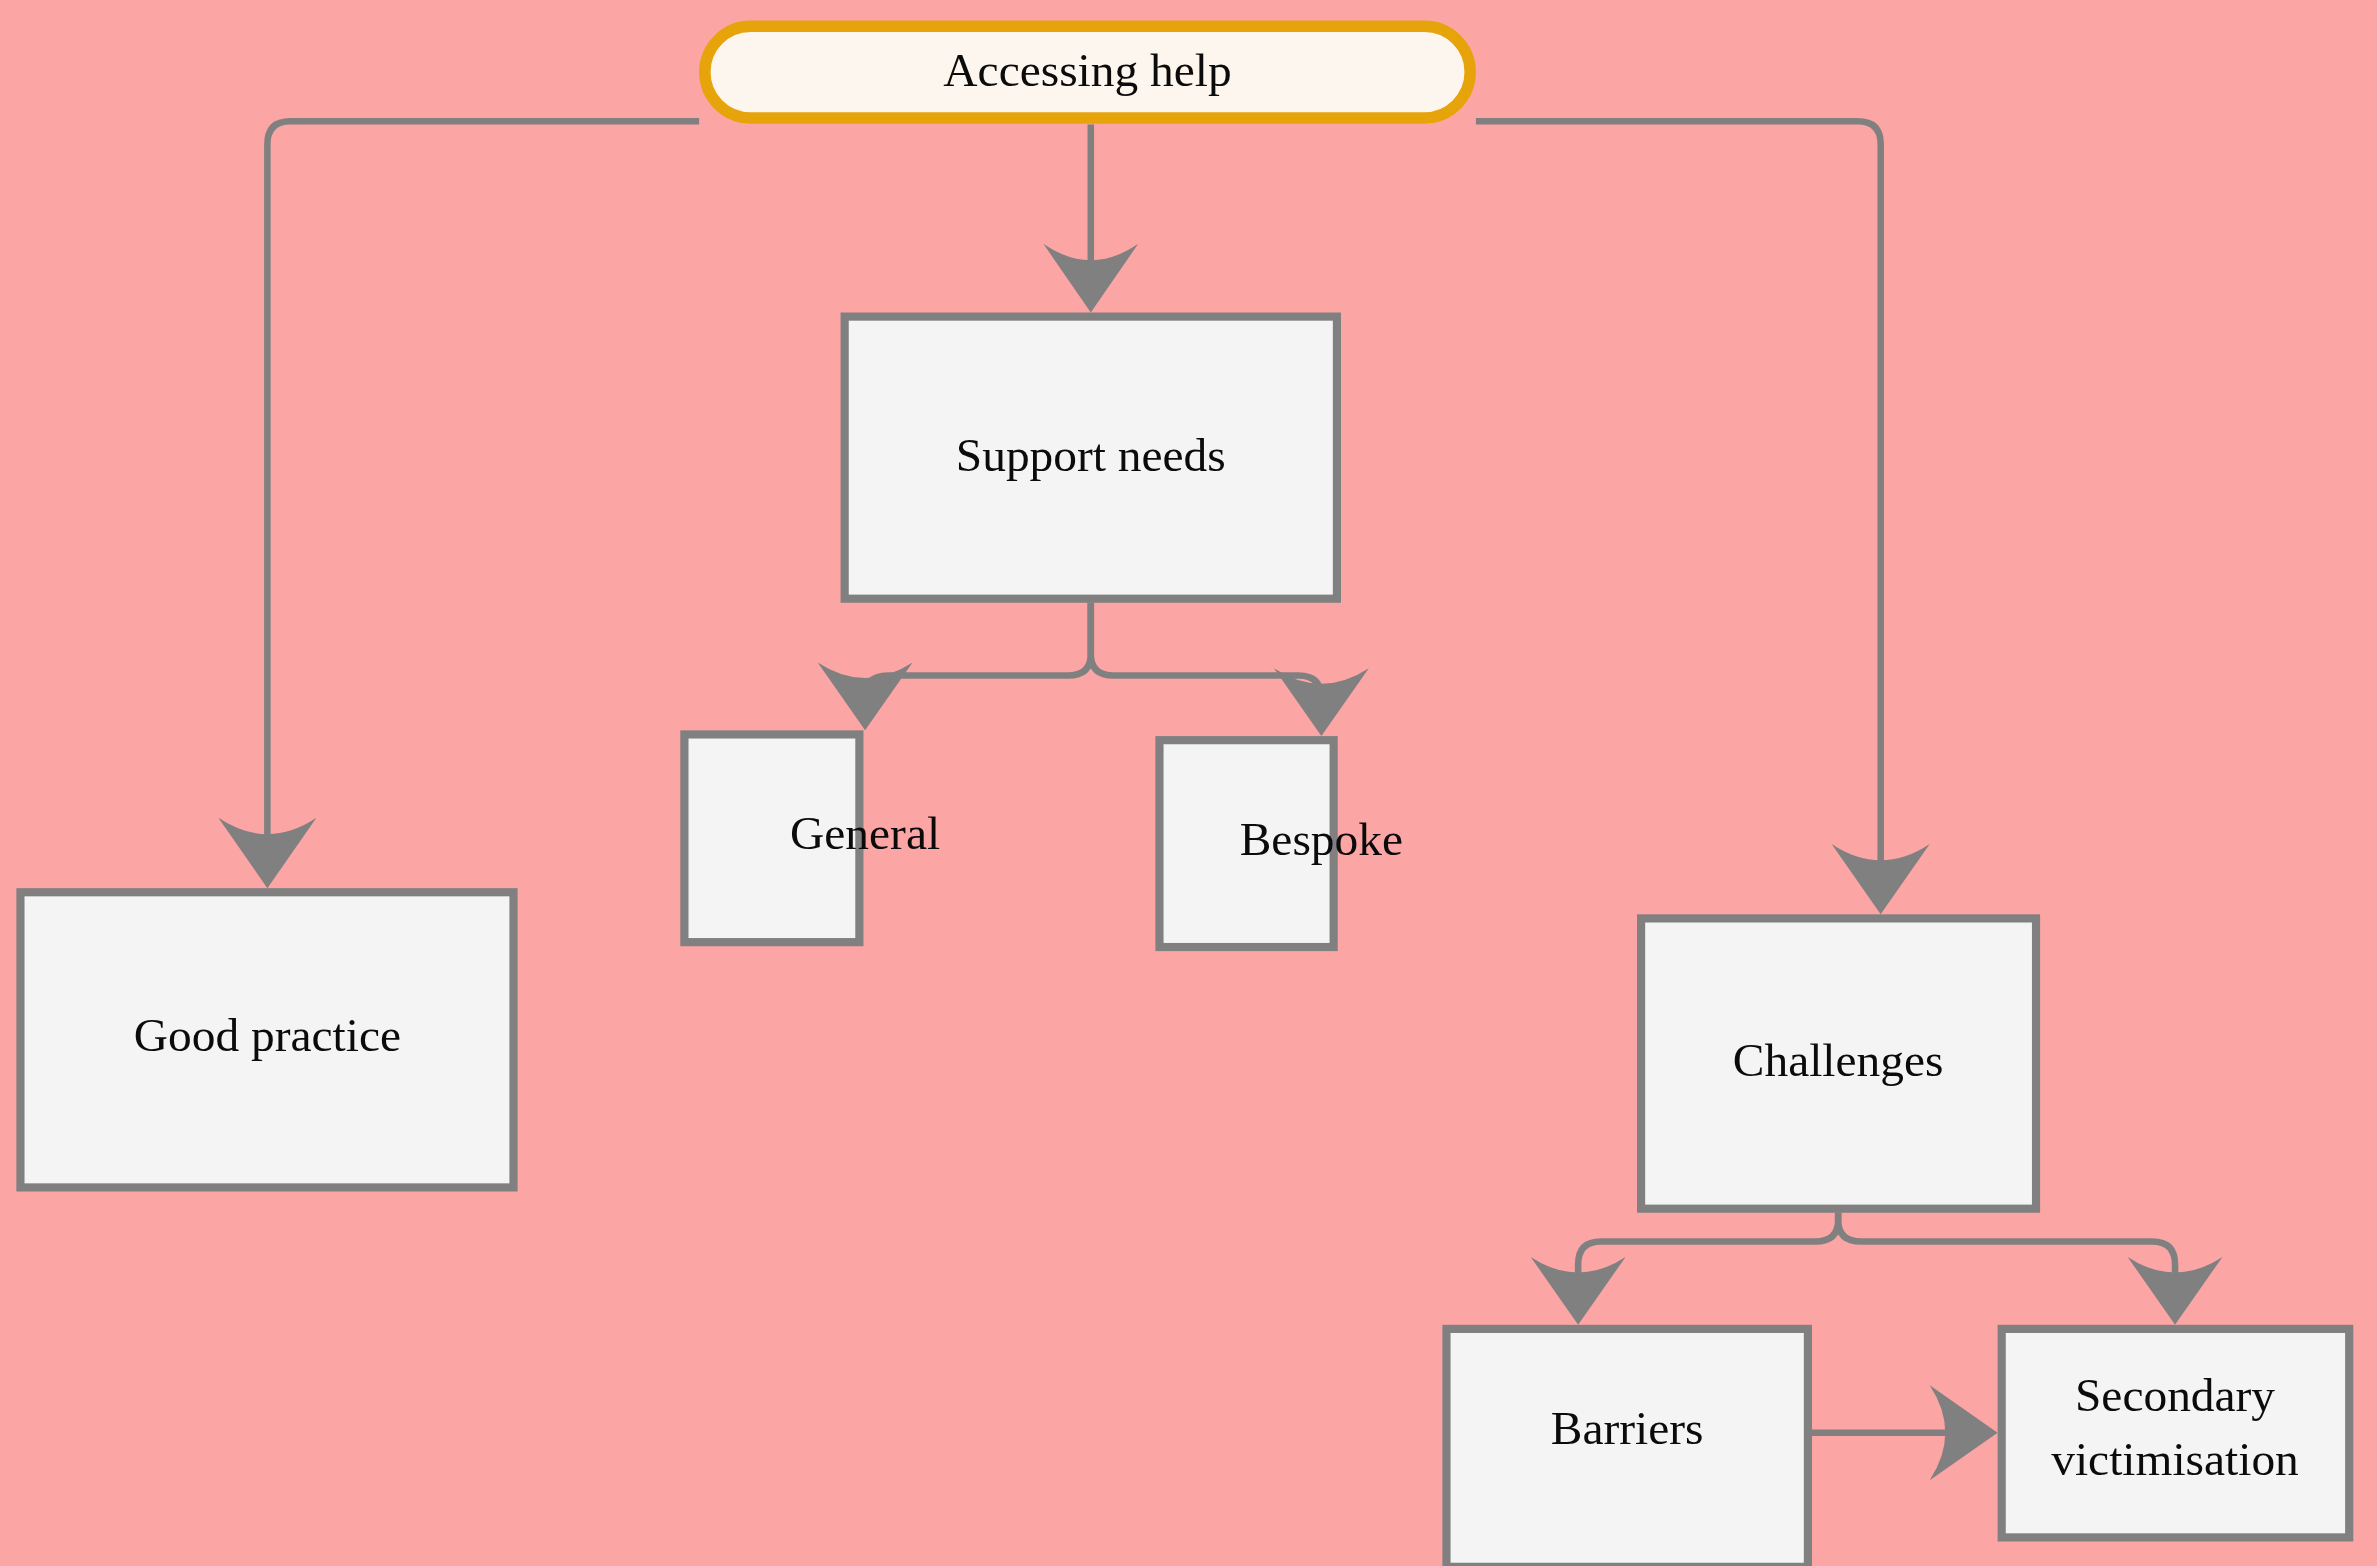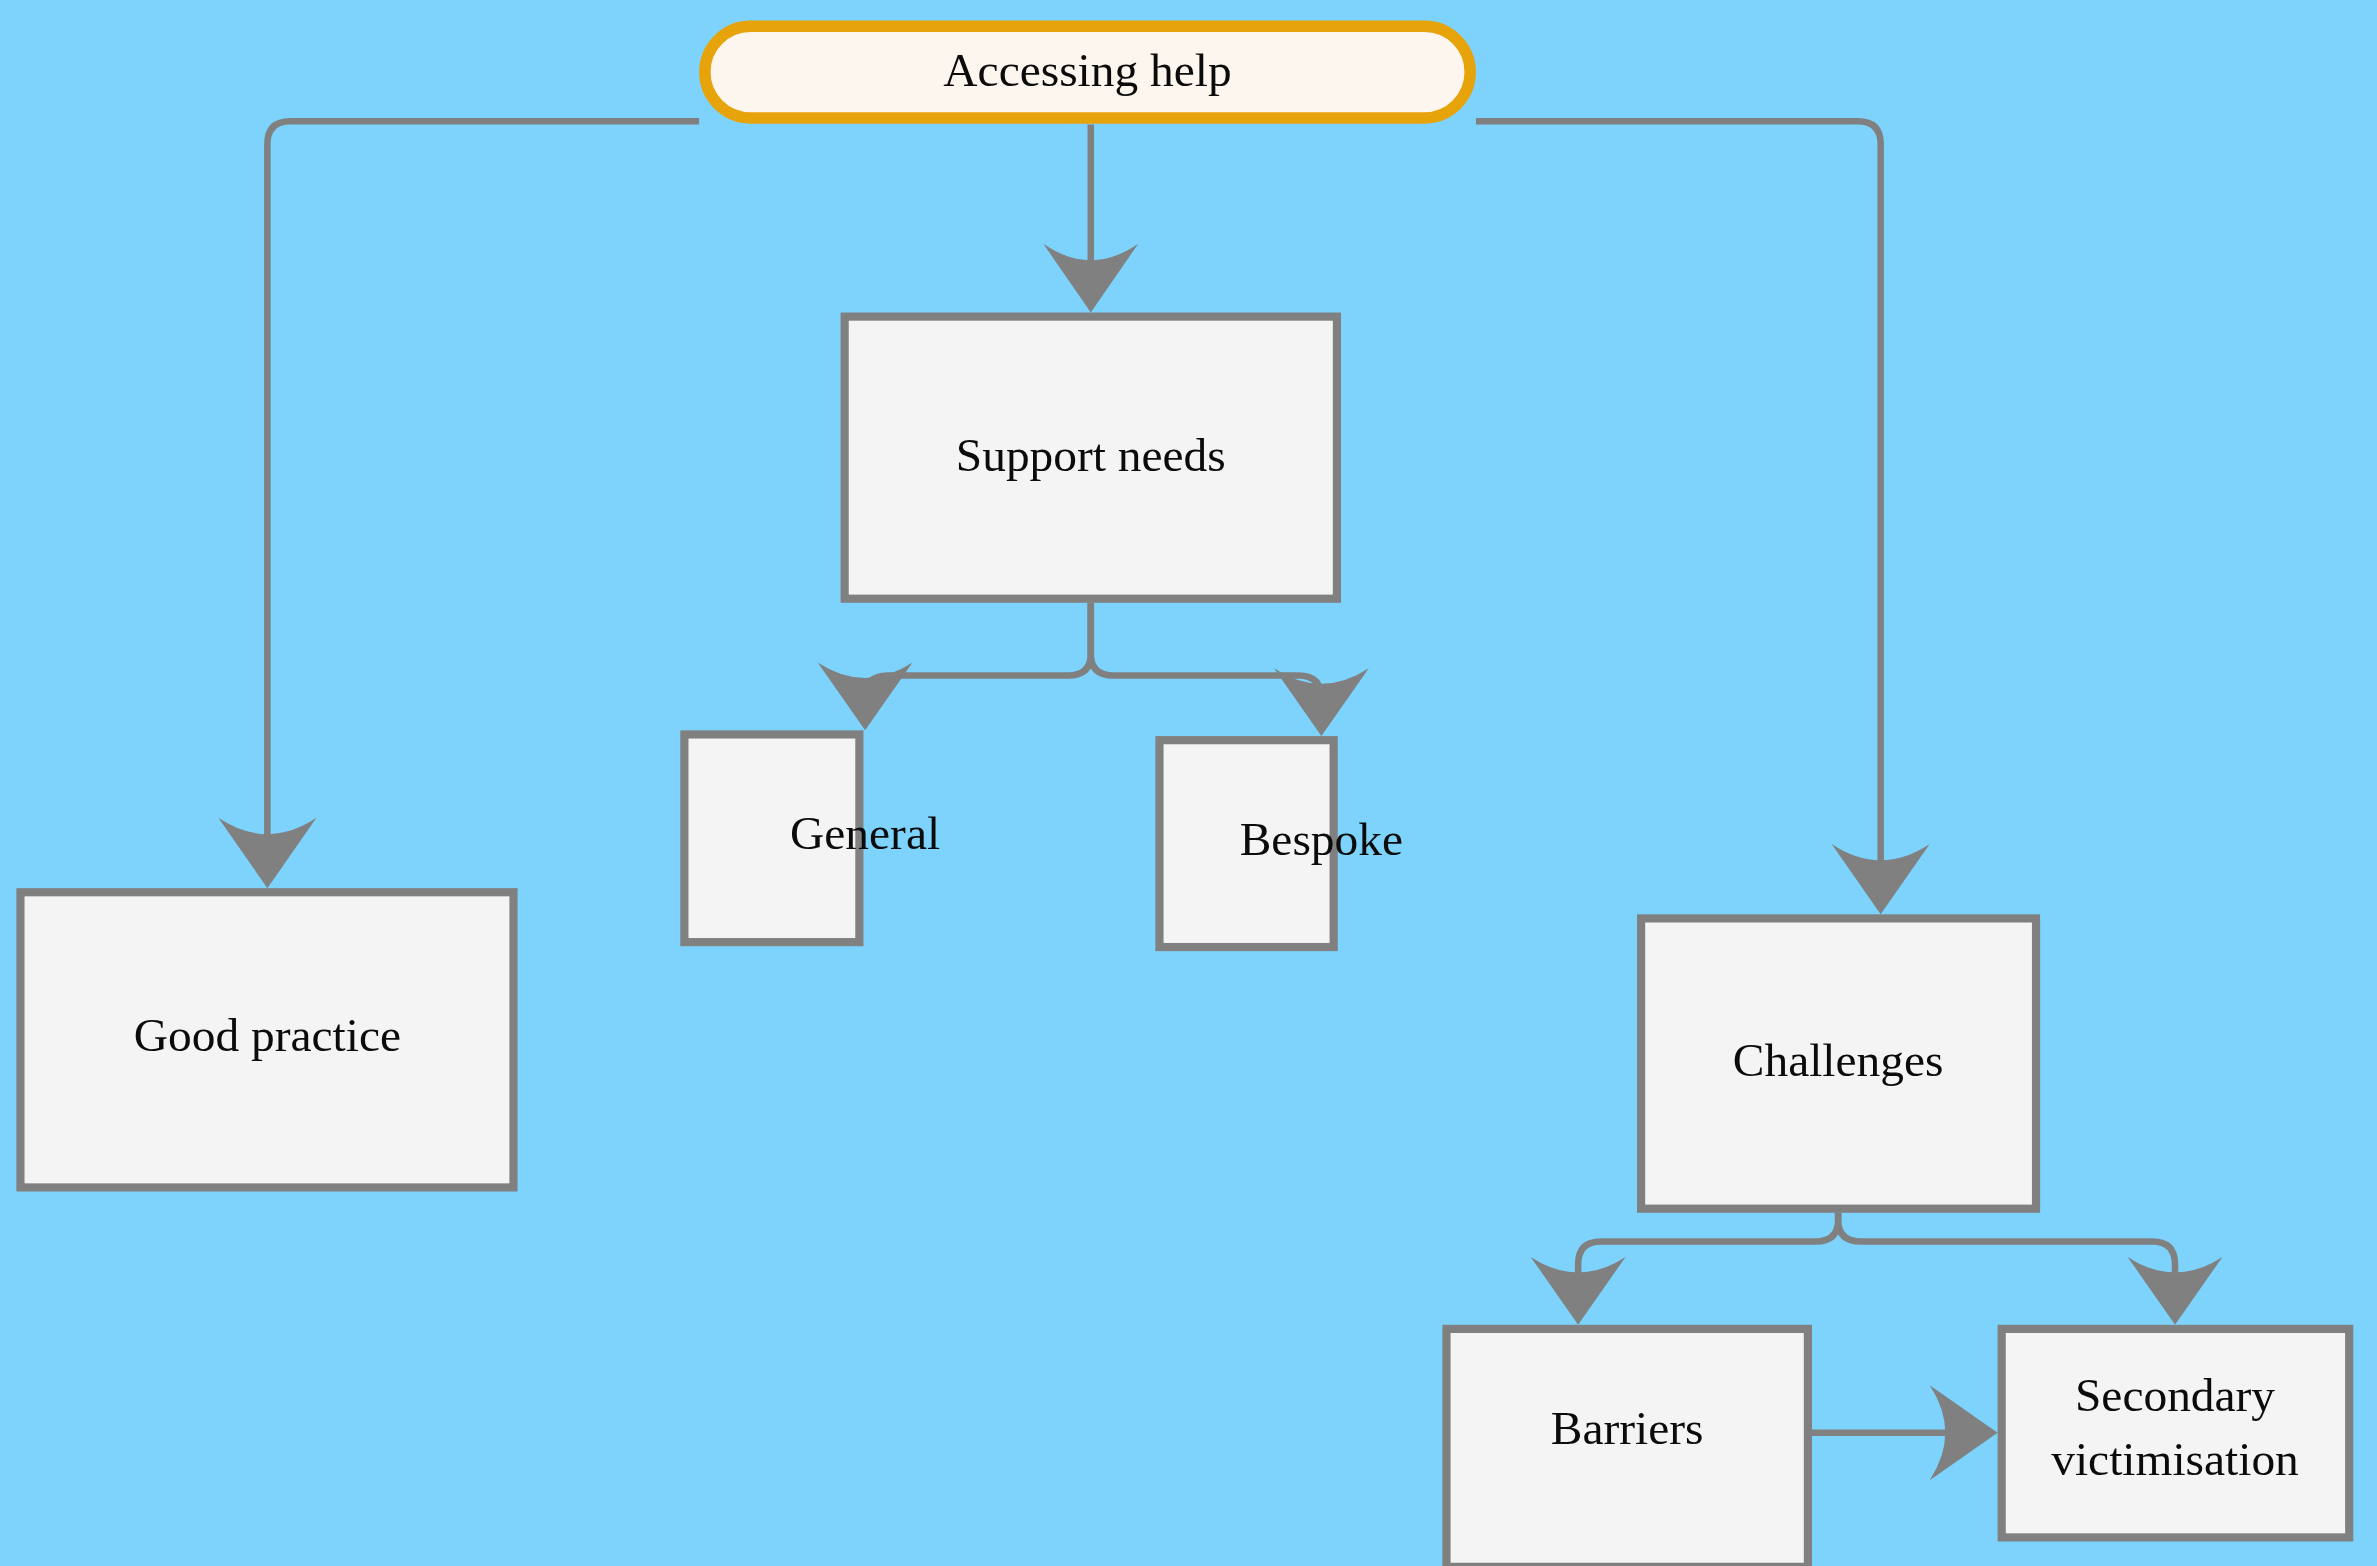--- a/index.html
+++ b/index.html
@@ -11,21 +11,21 @@
   body {
     width: 2377px;
     height: 1567px;
     overflow: hidden;
     font-family: "Liberation Serif", "DejaVu Serif", serif;
   }
   #diagram-root {
     position: relative;
     width: 2377px;
     height: 1567px;
-    background: #7dd3fc;
+    background: #fca5a5;
   }
   #flow-svg {
     position: absolute;
     top: 0;
     left: 0;
     width: 2377px;
     height: 1567px;
     display: block;
   }
   .node-label {

